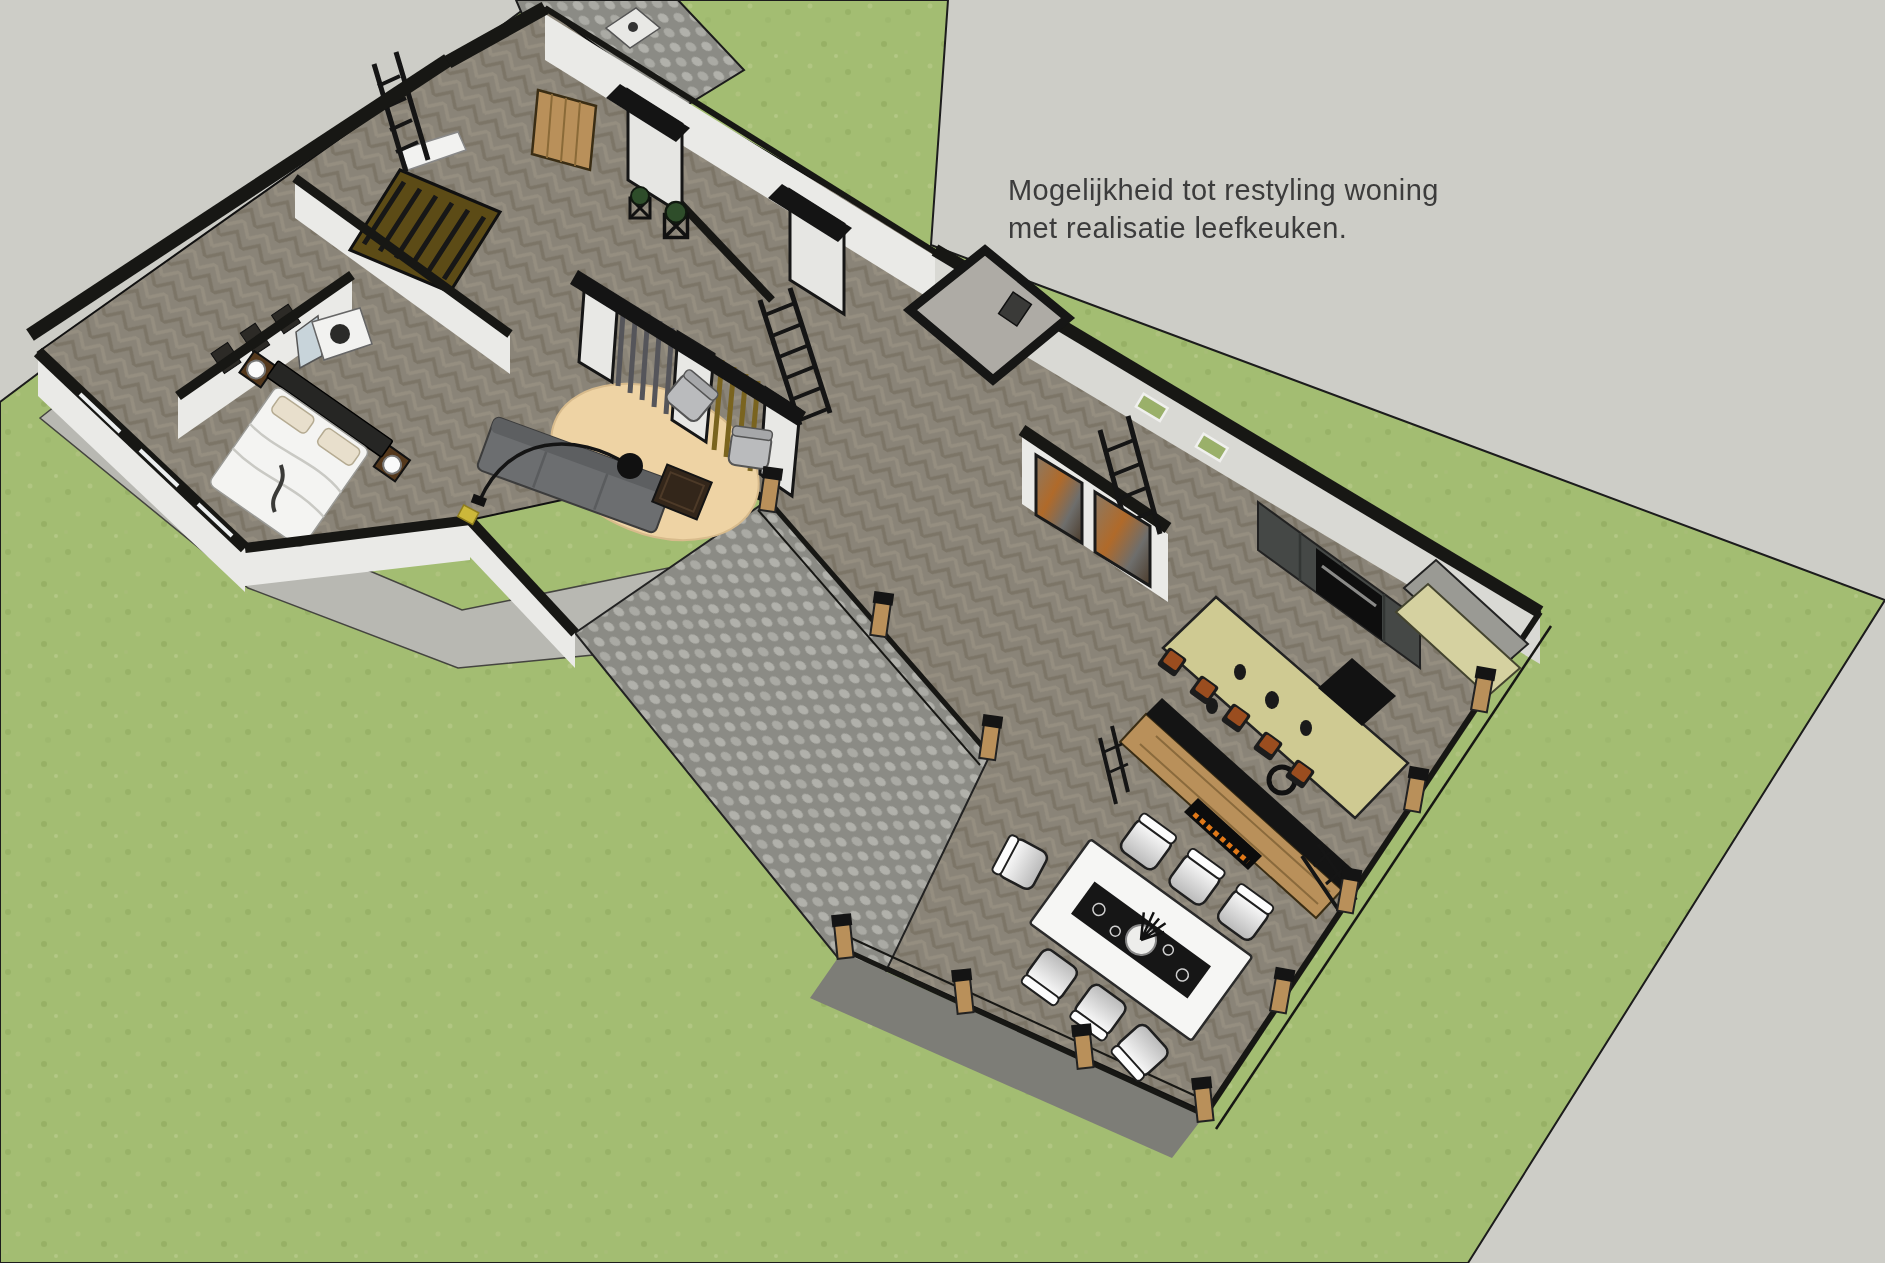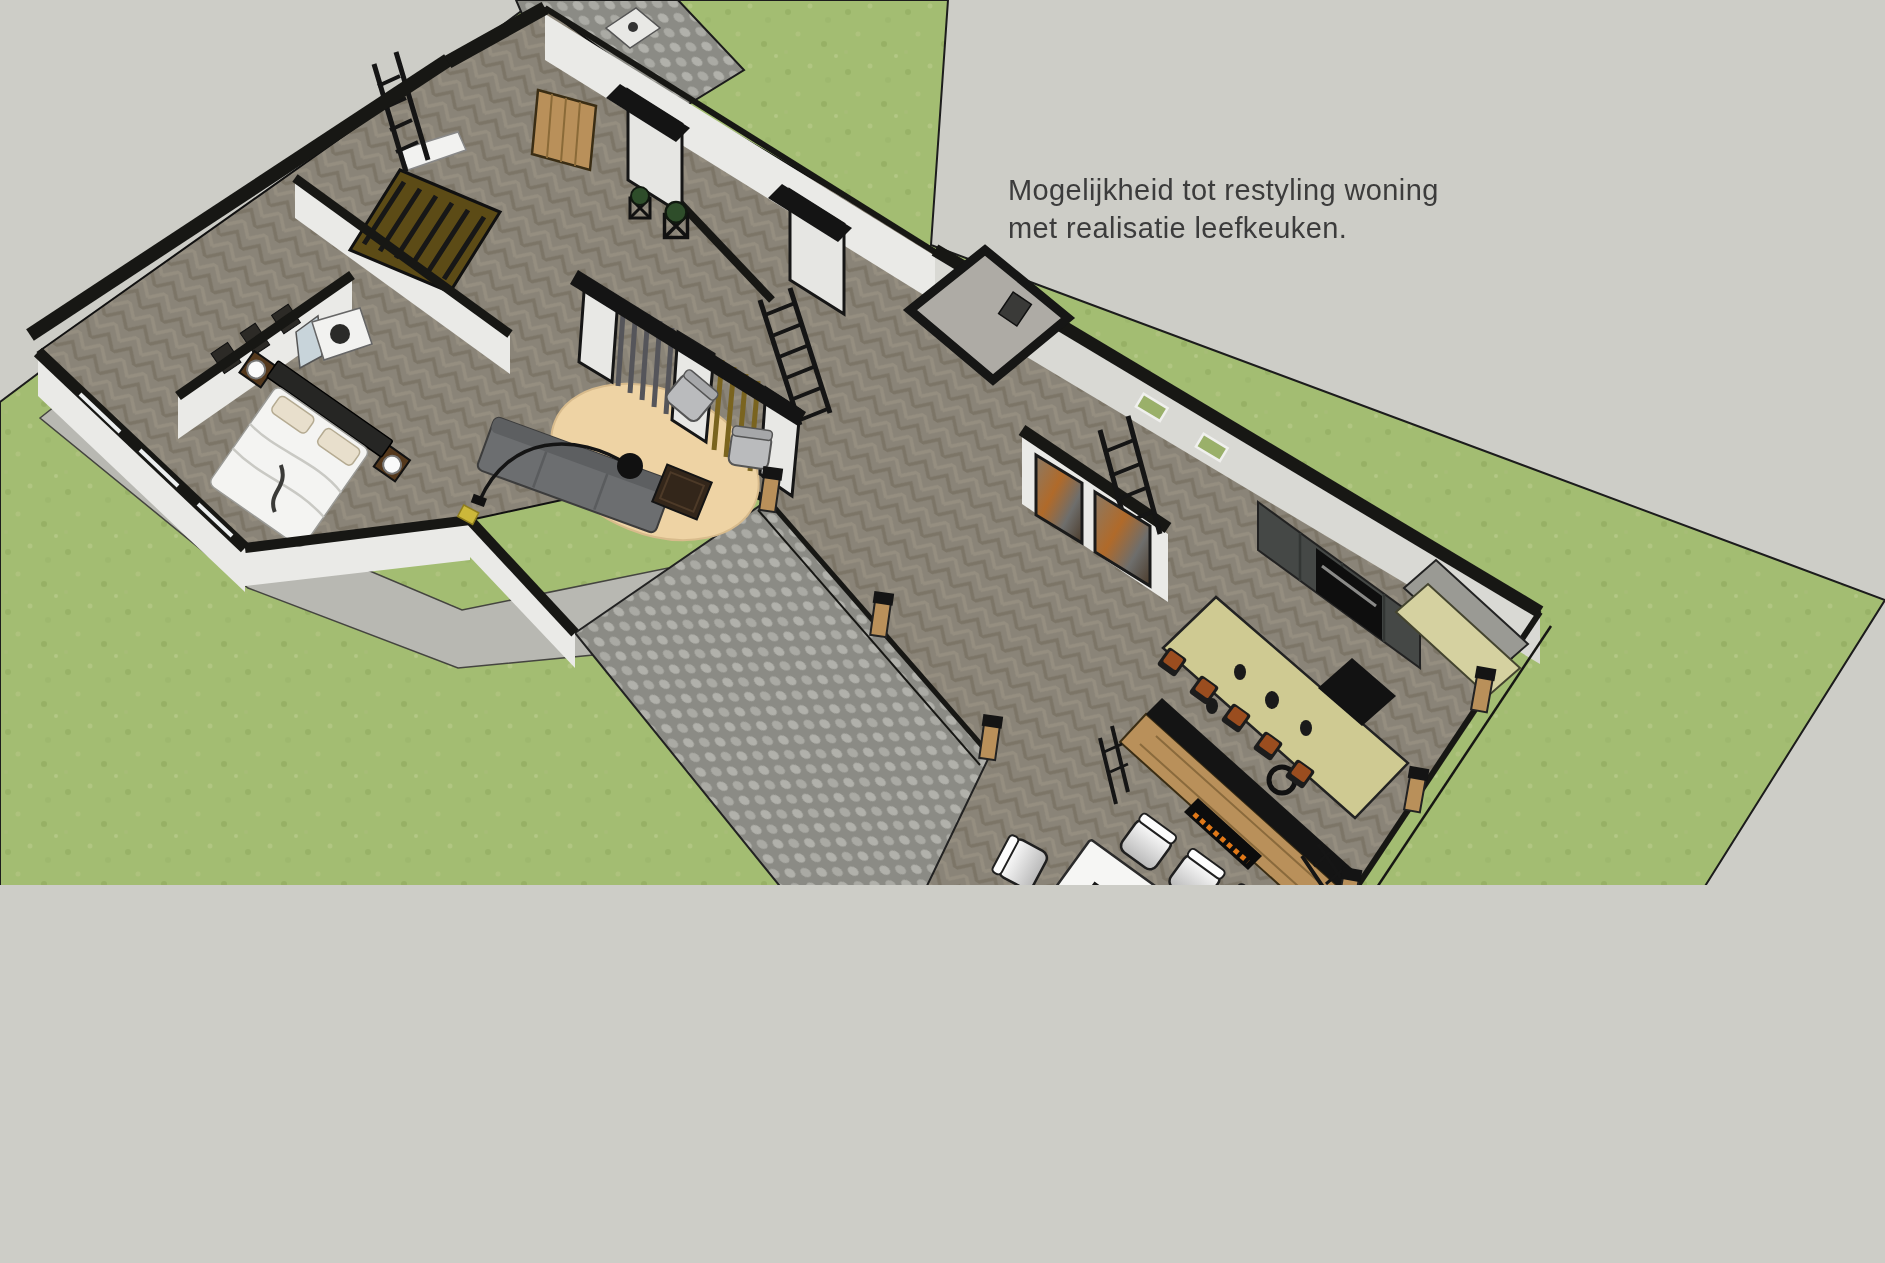--- a/index.html
+++ b/index.html
@@ -1,16 +1,16 @@
 <!DOCTYPE html>
 <html><head>
 <meta charset="utf-8">
 <style>
   html,body{margin:0;padding:0;background:#cdcdc7;}
-  .stage{position:relative;width:1885px;height:885px;overflow:hidden;
+  .stage{position:relative;width:1885px;height:1263px;overflow:hidden;
          font-family:"Liberation Sans",sans-serif;}
   svg{display:block;width:1885px;height:1263px;}
   .annot{font-family:"Liberation Sans",sans-serif;font-size:29px;letter-spacing:0.4px;}
 </style>
 </head>
 <body>
 
 <div class="stage">
 <svg viewBox="0 0 1885 1263">
   <defs>

